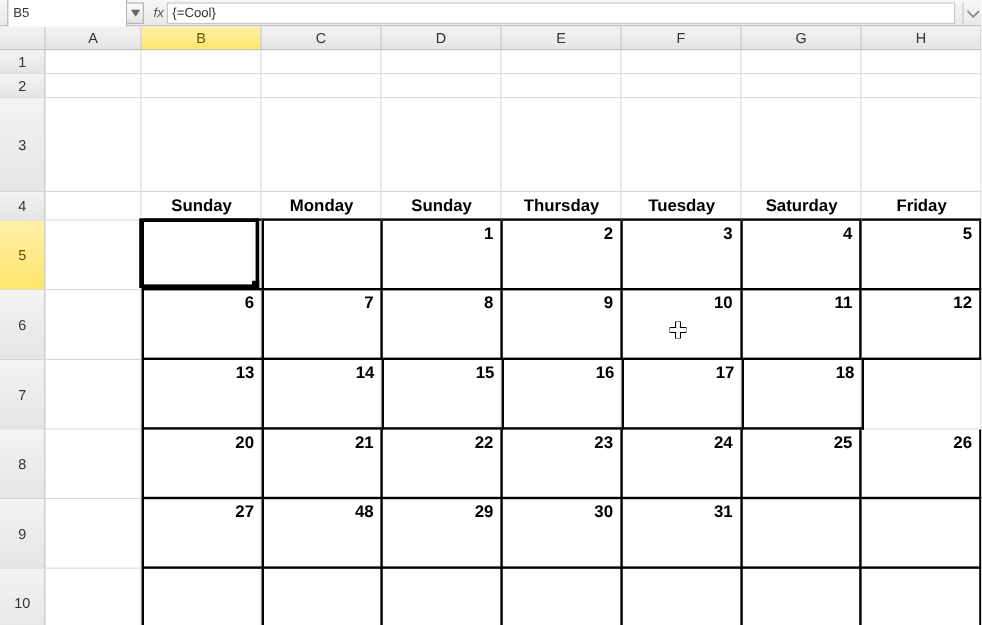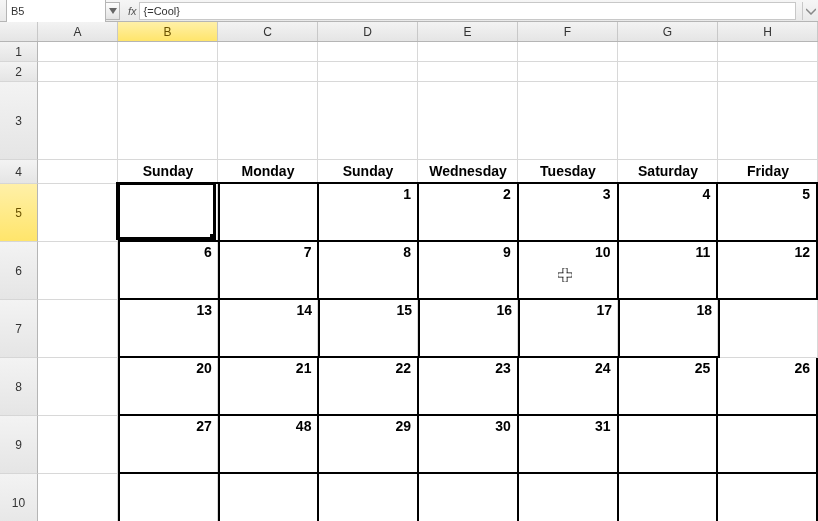--- a/index.html
+++ b/index.html
@@ -359,21 +359,21 @@
       <div class="cell" style="width:100px;height:58px"></div>
       <div class="cell" style="width:100px;height:58px"></div>
     </div>
   </div>
 
   <div class="cal-area">
     <div class="cal-head">
       <div>Sunday</div>
       <div>Monday</div>
       <div>Sunday</div>
-      <div>Wednesday</div>
+      <div>Thursday</div>
       <div>Tuesday</div>
       <div>Saturday</div>
       <div>Friday</div>
     </div>
     <div class="cal-grid">
       <div class="cal-row">
         <div class="cal-cell">
               <span class="cal-num"></span>
             </div>
         <div class="cal-cell">

